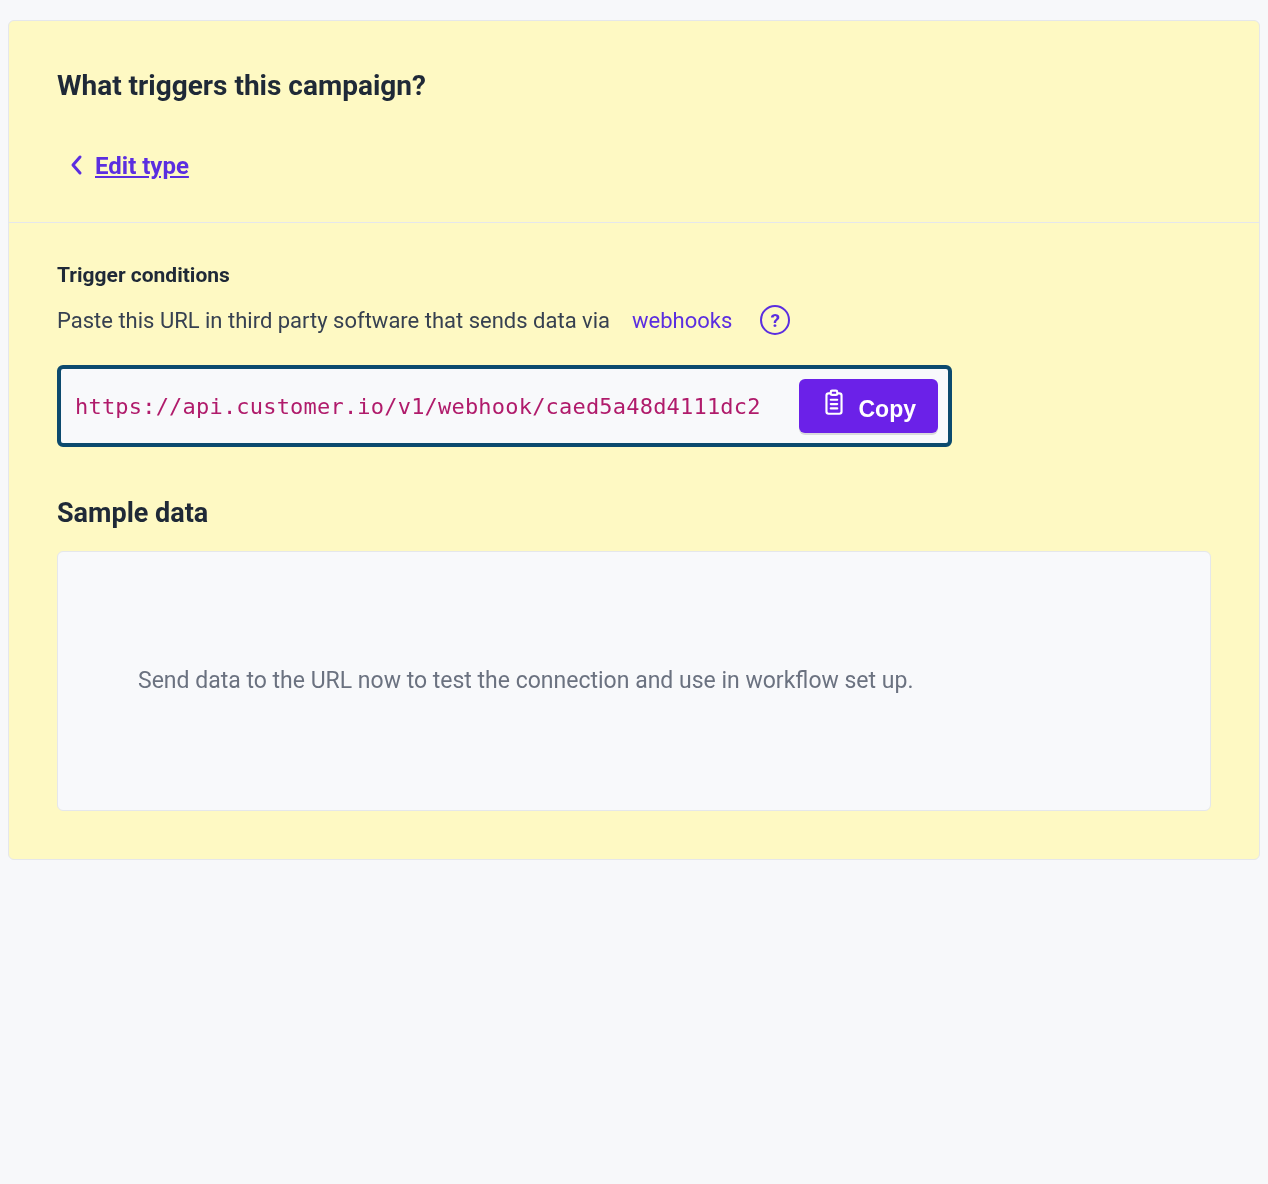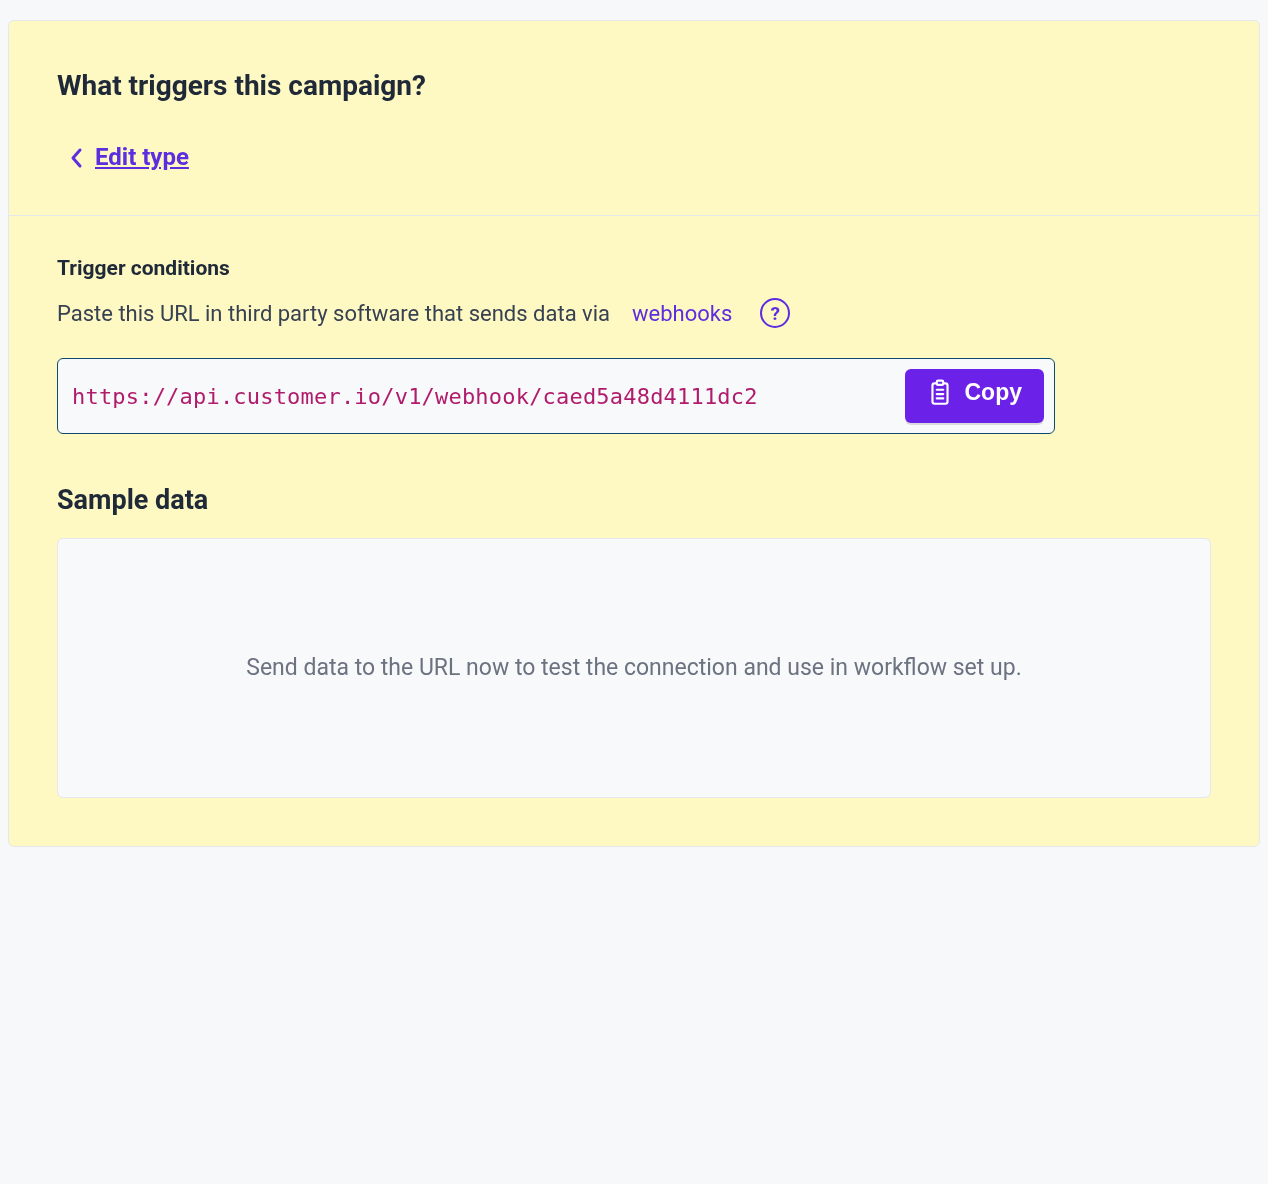--- a/index.html
+++ b/index.html
@@ -53,23 +53,23 @@
       font-weight: 600;
       color: #1f2937;
       margin-bottom: 12px;
     }
     .trigger-sub {
       font-size: 22px;
       color: #6b7280;
     }
     .edit-type {
       display: inline-flex;
-      align-items: flex-end;
+      align-items: flex-start;
       gap: 10px;
-      margin-top: 9px;
+      margin-top: 18px;
       color: #5b2ee0;
       font-size: 24px;
       font-weight: 700;
       text-decoration: underline;
       cursor: pointer;
       padding-left: 12px;
     }
     .chevron-left {
       width: 16px;
       height: 26px;
@@ -113,65 +113,65 @@
       justify-content: center;
       color: #5b2ee0;
       font-weight: 700;
       font-size: 19px;
       margin-left: 6px;
     }
     .url-row {
       display: flex;
       align-items: center;
       background: #f8f9fb;
-      border: 1px solid #0c4a6e;
+      border: 4px solid #0c4a6e;
       border-radius: 6px;
       padding: 10px 10px 10px 14px;
       gap: 14px;
-      width: 998px;
+      width: 895px;
     }
     .url-text {
       font-family: ui-monospace, SFMono-Regular, Menlo, Consolas, monospace;
       font-size: 22px;
       color: #b01b6b;
       white-space: nowrap;
       overflow: hidden;
       letter-spacing: 0.2px;
     }
     .copy-btn {
       background: #6b21e8;
       color: #ffffff;
       border: none;
       border-radius: 6px;
       padding: 10px 22px;
       font-size: 23px;
       font-weight: 700;
       display: inline-flex;
-      align-items: flex-start;
+      align-items: flex-end;
       gap: 12px;
       cursor: pointer;
       box-shadow: 0 2px 0 rgba(0,0,0,0.12);
       flex-shrink: 0;
       margin-left: auto;
     }
     .sample-title {
       font-size: 27px;
       font-weight: 700;
       color: #1f2937;
       margin-top: 50px;
       margin-bottom: 22px;
     }
     .sample-box {
       background: #f8f9fb;
       border: 1px solid #e5e7eb;
       border-radius: 6px;
       min-height: 260px;
       display: flex;
       align-items: center;
-      justify-content: center;
+      justify-content: flex-start;
       padding: 40px 80px;
     }
     .sample-placeholder {
       color: #6b7280;
       font-size: 23px;
       text-align: center;
       line-height: 1.6;
     }
   </style>
 </head>

